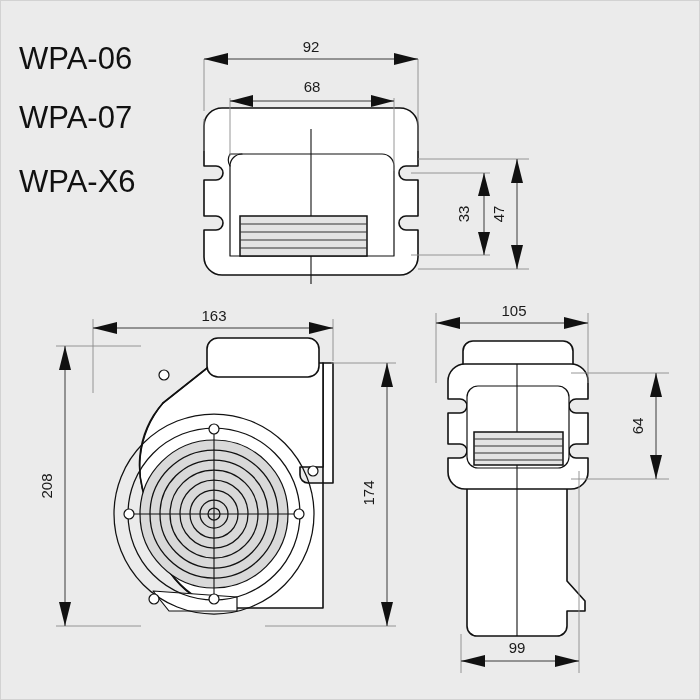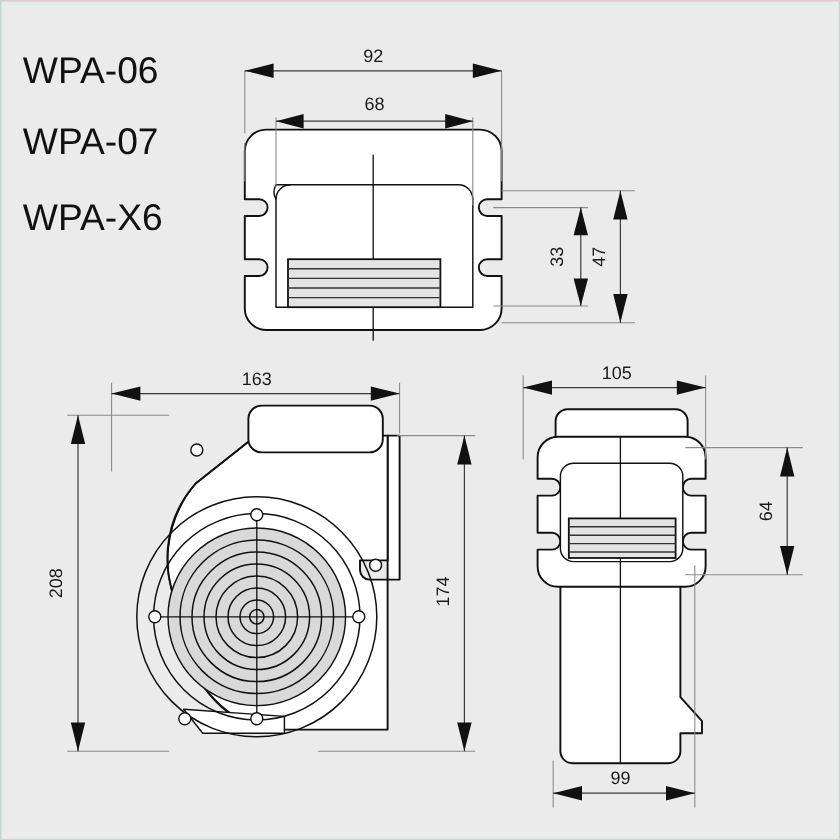--- a/index.html
+++ b/index.html
@@ -5,21 +5,21 @@
 <style>
   html, body {
     margin: 0;
     padding: 0;
     background: #ffffff;
   }
   #sheet {
     position: relative;
     width: 700px;
     height: 700px;
-    background: #86efac;
+    background: #14b8a6;
     border: 1px solid #d2d2d2;
     box-sizing: border-box;
     overflow: hidden;
     font-family: "Liberation Sans", sans-serif;
   }
   #sheet svg {
     display: block;
     width: 700px;
     height: 700px;
   }

